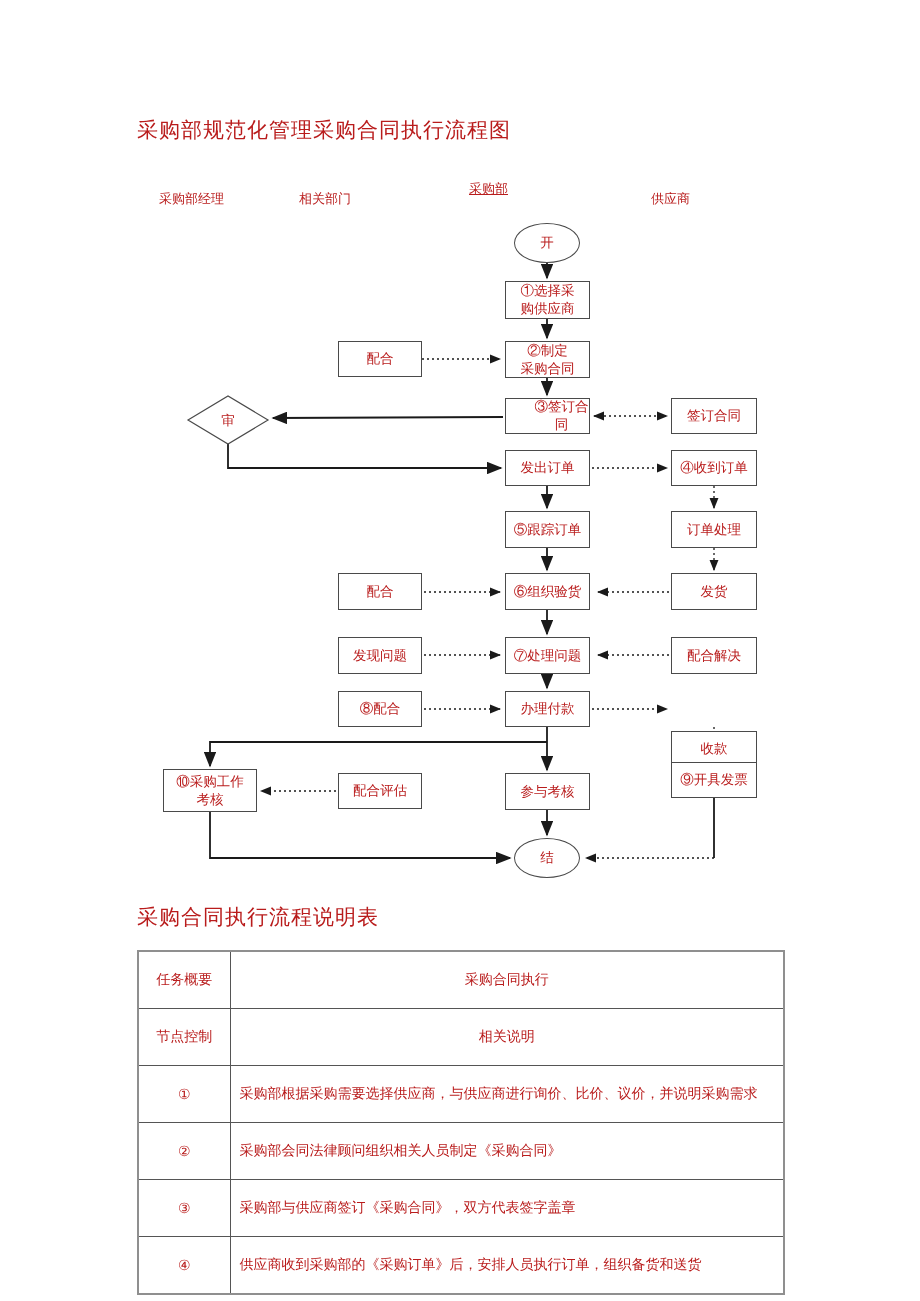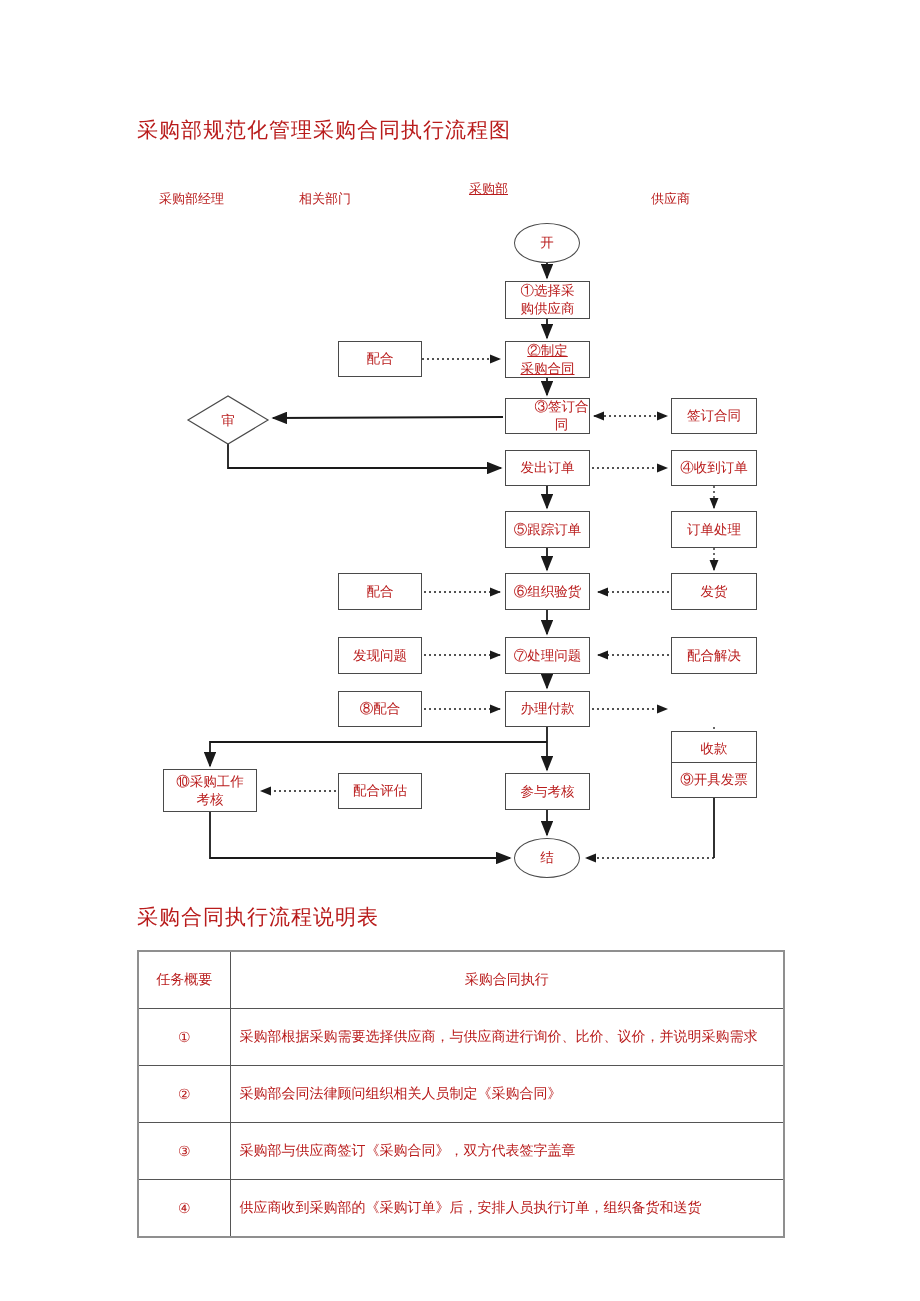--- a/index.html
+++ b/index.html
@@ -80,21 +80,21 @@
     <path class="edge-dotted" d="M714,727 L714,759" marker-end="url(#arw)"></path>
     <path class="edge-dotted" d="M336,791 L261,791" marker-end="url(#arw)"></path>
     <path class="edge-dotted" d="M714,858 L586,858" marker-end="url(#arw)"></path>
 
     <polygon points="188,420 228,396 268,420 228,444" fill="#ffffff" stroke="#4a4a4a" stroke-width="1.2"></polygon>
   </svg>
 
   <div class="node ellipse" style="left:514px; top:223px; width:66px; height:40px;">开</div>
   <div class="node" style="left:505px; top:281px; width:85px; height:38px;">①选择采
 购供应商</div>
-  <div class="node" style="left:505px; top:341px; width:85px; height:37px;text-decoration:underline;">②制定
+  <div class="node" style="left:505px; top:341px; width:85px; height:37px;">②制定
 采购合同</div>
   <div class="node" style="left:505px; top:398px; width:85px; height:36px;padding-left:28px;">③签订合同</div>
   <div class="node" style="left:505px; top:450px; width:85px; height:36px;">发出订单</div>
   <div class="node" style="left:505px; top:511px; width:85px; height:37px;">⑤跟踪订单</div>
   <div class="node" style="left:505px; top:573px; width:85px; height:37px;">⑥组织验货</div>
   <div class="node" style="left:505px; top:637px; width:85px; height:37px;">⑦处理问题</div>
   <div class="node" style="left:505px; top:691px; width:85px; height:36px;">办理付款</div>
   <div class="node" style="left:505px; top:773px; width:85px; height:37px;">参与考核</div>
   <div class="node ellipse" style="left:514px; top:838px; width:66px; height:40px;">结</div>
 
@@ -120,20 +120,24 @@
     <colgroup>
         <col style="width:92px;">
         <col>
       </colgroup>
     <tbody>
       <tr>
         <td>任务概要</td>
         <td>采购合同执行</td>
       </tr>
       <tr>
+        <td>节点控制</td>
+        <td>相关说明</td>
+      </tr>
+      <tr>
         <td>①</td>
         <td class="desc">采购部根据采购需要选择供应商，与供应商进行询价、比价、议价，并说明采购需求</td>
       </tr>
       <tr>
         <td>②</td>
         <td class="desc">采购部会同法律顾问组织相关人员制定《采购合同》</td>
       </tr>
       <tr>
         <td>③</td>
         <td class="desc">采购部与供应商签订《采购合同》，双方代表签字盖章</td>

